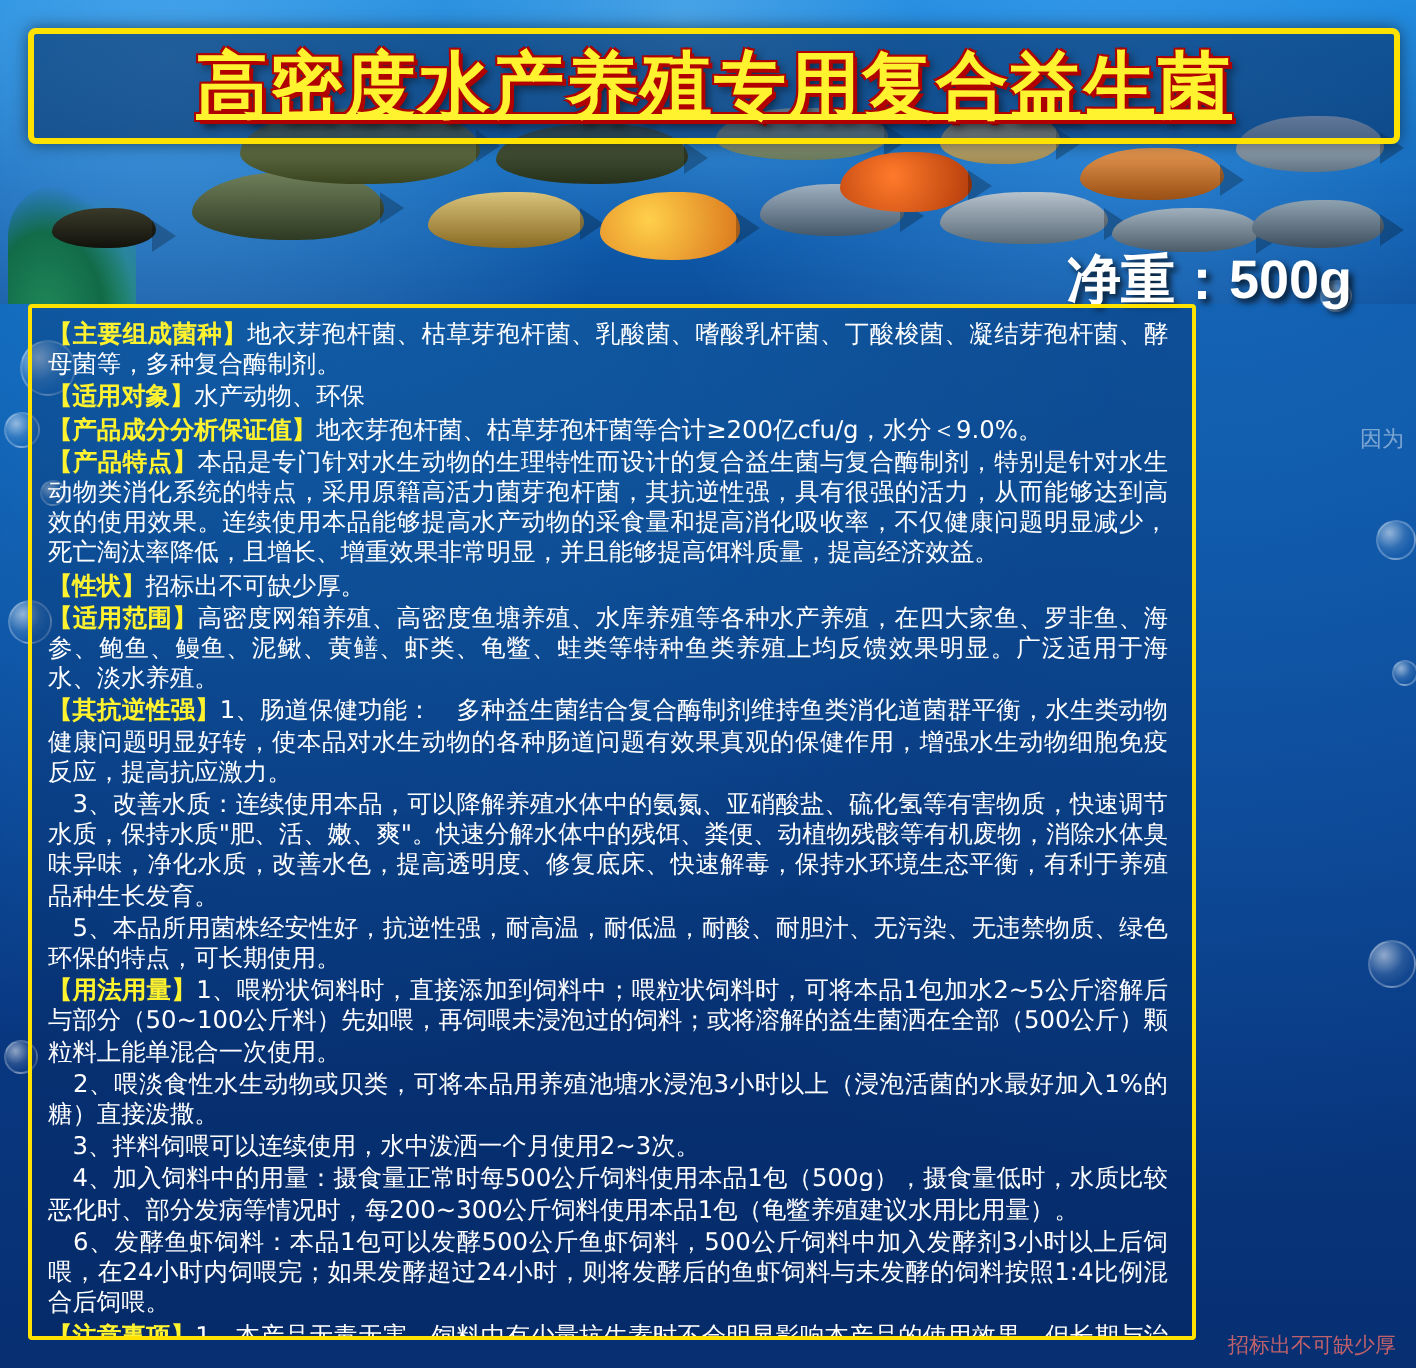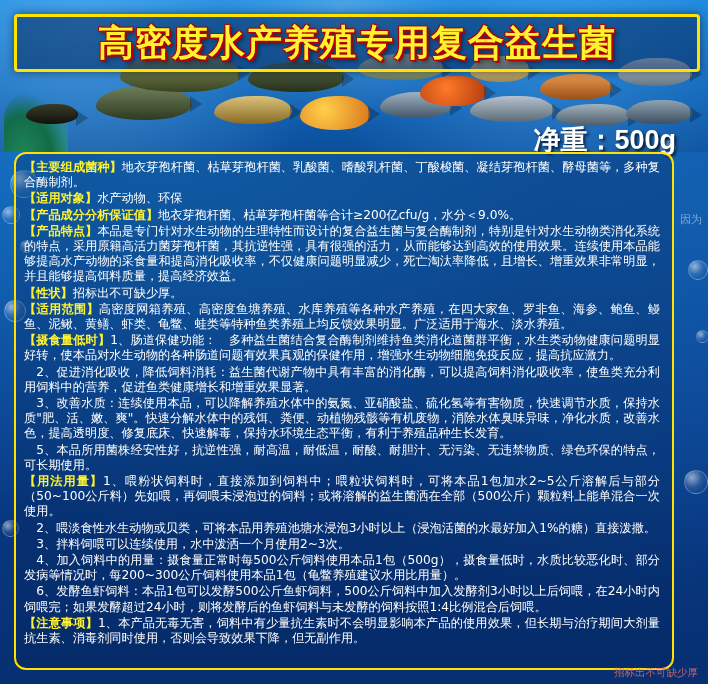--- a/index.html
+++ b/index.html
@@ -35,27 +35,27 @@
   .fish:after{content:"";position:absolute;right:-10px;top:30%;
     border-top:8px solid transparent;border-bottom:8px solid transparent;
     border-left:12px solid rgba(0,0,0,.25);}
   
   .titlebar{position:absolute;left:14px;top:14px;width:680px;height:52px;
     border:3px solid #ffe200;border-radius:4px;background:rgba(4,40,92,.55);
     display:flex;align-items:center;justify-content:center;box-shadow:0 0 8px rgba(0,0,0,.5);}
   .title{font-size:36px;font-weight:bold;color:#fff22e;letter-spacing:1px;
     font-family:"DejaVu Sans","Liberation Sans",sans-serif;
     text-shadow:2px 2px 0 #b00000,-1px -1px 0 #b00000,1px -1px 0 #b00000,-1px 1px 0 #b00000,3px 3px 5px rgba(0,0,0,.6);
-    white-space:nowrap;}
+    white-space:nowrap;text-decoration:underline;}
   
   .netwt{position:absolute;right:32px;top:122px;font-size:27px;font-weight:bold;color:#ffffff;
     text-shadow:2px 2px 3px rgba(0,0,0,.75);white-space:nowrap;}
   
-  .panel{position:absolute;left:14px;top:152px;width:660px;height:518px;
-    border:2px solid #ffe200;border-radius:12px;background:rgba(3,34,84,.30);
+  .panel{position:absolute;left:14px;top:152px;width:584px;height:518px;
+    border:2px solid #ffe200;border-radius:2px;background:rgba(3,34,84,.30);
     padding:6px 12px 4px 8px;box-sizing:border-box;overflow:hidden;}
   .blk{color:#ffffff;font-size:12.2px;line-height:15.2px;margin-bottom:1px;
     font-family:"DejaVu Sans","Liberation Sans",sans-serif;text-align:justify;}
   .hd{color:#fff22e;font-weight:bold;}
   .bd{color:#ffffff;}
   .watermark{position:absolute;right:6px;top:212px;color:rgba(255,255,255,.45);font-size:11px;}
   .watermark2{position:absolute;right:10px;bottom:4px;color:#e06a6a;font-size:10.5px;opacity:.85;}
 </style>
 </head>
 <body>
@@ -100,22 +100,21 @@
   <div class="netwt">净重：500g</div>
 
   <div class="panel">
 
     <div class="blk"><span class="hd">【主要组成菌种】</span><span class="bd">地衣芽孢杆菌、枯草芽孢杆菌、乳酸菌、嗜酸乳杆菌、丁酸梭菌、凝结芽孢杆菌、酵母菌等，多种复合酶制剂。</span></div>
     <div class="blk"><span class="hd">【适用对象】</span><span class="bd">水产动物、环保</span></div>
     <div class="blk"><span class="hd">【产品成分分析保证值】</span><span class="bd">地衣芽孢杆菌、枯草芽孢杆菌等合计≥200亿cfu/g，水分＜9.0%。</span></div>
     <div class="blk"><span class="hd">【产品特点】</span><span class="bd">本品是专门针对水生动物的生理特性而设计的复合益生菌与复合酶制剂，特别是针对水生动物类消化系统的特点，采用原籍高活力菌芽孢杆菌，其抗逆性强，具有很强的活力，从而能够达到高效的使用效果。连续使用本品能够提高水产动物的采食量和提高消化吸收率，不仅健康问题明显减少，死亡淘汰率降低，且增长、增重效果非常明显，并且能够提高饵料质量，提高经济效益。</span></div>
     <div class="blk"><span class="hd">【性状】</span><span class="bd">招标出不可缺少厚。</span></div>
     <div class="blk"><span class="hd">【适用范围】</span><span class="bd">高密度网箱养殖、高密度鱼塘养殖、水库养殖等各种水产养殖，在四大家鱼、罗非鱼、海参、鲍鱼、鳗鱼、泥鳅、黄鳝、虾类、龟鳖、蛙类等特种鱼类养殖上均反馈效果明显。广泛适用于海水、淡水养殖。</span></div>
-    <div class="blk"><span class="hd">【摄食量低时】</span><span class="bd">1、肠道保健功能：　多种益生菌结合复合酶制剂维持鱼类消化道菌群平衡，水生类动物健康问题明显好转，使本品对水生动物的各种肠道问题有效果真观的保健作用，增强水生动物细胞免疫反应，提高抗应激力。</span></div>
-    <div class="blk"><span class="bd">　2、促进消化吸收，降低饲料消耗：益生菌代谢产物中具有丰富的消化酶，可以提高饲料消化吸收率，使鱼类充分利用饲料中的营养，促进鱼类健康增长和增重效果显著。</span></div>
+    <div class="blk"><span class="hd">【其抗逆性强】</span><span class="bd">1、肠道保健功能：　多种益生菌结合复合酶制剂维持鱼类消化道菌群平衡，水生类动物健康问题明显好转，使本品对水生动物的各种肠道问题有效果真观的保健作用，增强水生动物细胞免疫反应，提高抗应激力。</span></div>
     <div class="blk"><span class="bd">　3、改善水质：连续使用本品，可以降解养殖水体中的氨氮、亚硝酸盐、硫化氢等有害物质，快速调节水质，保持水质"肥、活、嫩、爽"。快速分解水体中的残饵、粪便、动植物残骸等有机废物，消除水体臭味异味，净化水质，改善水色，提高透明度、修复底床、快速解毒，保持水环境生态平衡，有利于养殖品种生长发育。</span></div>
     <div class="blk"><span class="bd">　5、本品所用菌株经安性好，抗逆性强，耐高温，耐低温，耐酸、耐胆汁、无污染、无违禁物质、绿色环保的特点，可长期使用。</span></div>
     <div class="blk"><span class="hd">【用法用量】</span><span class="bd">1、喂粉状饲料时，直接添加到饲料中；喂粒状饲料时，可将本品1包加水2~5公斤溶解后与部分（50~100公斤料）先如喂，再饲喂未浸泡过的饲料；或将溶解的益生菌洒在全部（500公斤）颗粒料上能单混合一次使用。</span></div>
     <div class="blk"><span class="bd">　2、喂淡食性水生动物或贝类，可将本品用养殖池塘水浸泡3小时以上（浸泡活菌的水最好加入1%的糖）直接泼撒。</span></div>
     <div class="blk"><span class="bd">　3、拌料饲喂可以连续使用，水中泼洒一个月使用2~3次。</span></div>
     <div class="blk"><span class="bd">　4、加入饲料中的用量：摄食量正常时每500公斤饲料使用本品1包（500g），摄食量低时，水质比较恶化时、部分发病等情况时，每200~300公斤饲料使用本品1包（龟鳖养殖建议水用比用量）。</span></div>
     <div class="blk"><span class="bd">　6、发酵鱼虾饲料：本品1包可以发酵500公斤鱼虾饲料，500公斤饲料中加入发酵剂3小时以上后饲喂，在24小时内饲喂完；如果发酵超过24小时，则将发酵后的鱼虾饲料与未发酵的饲料按照1:4比例混合后饲喂。</span></div>
     <div class="blk"><span class="hd">【注意事项】</span><span class="bd">1、本产品无毒无害，饲料中有少量抗生素时不会明显影响本产品的使用效果，但长期与治疗期间大剂量抗生素、消毒剂同时使用，否则会导致效果下降，但无副作用。</span></div>
 
   </div>

